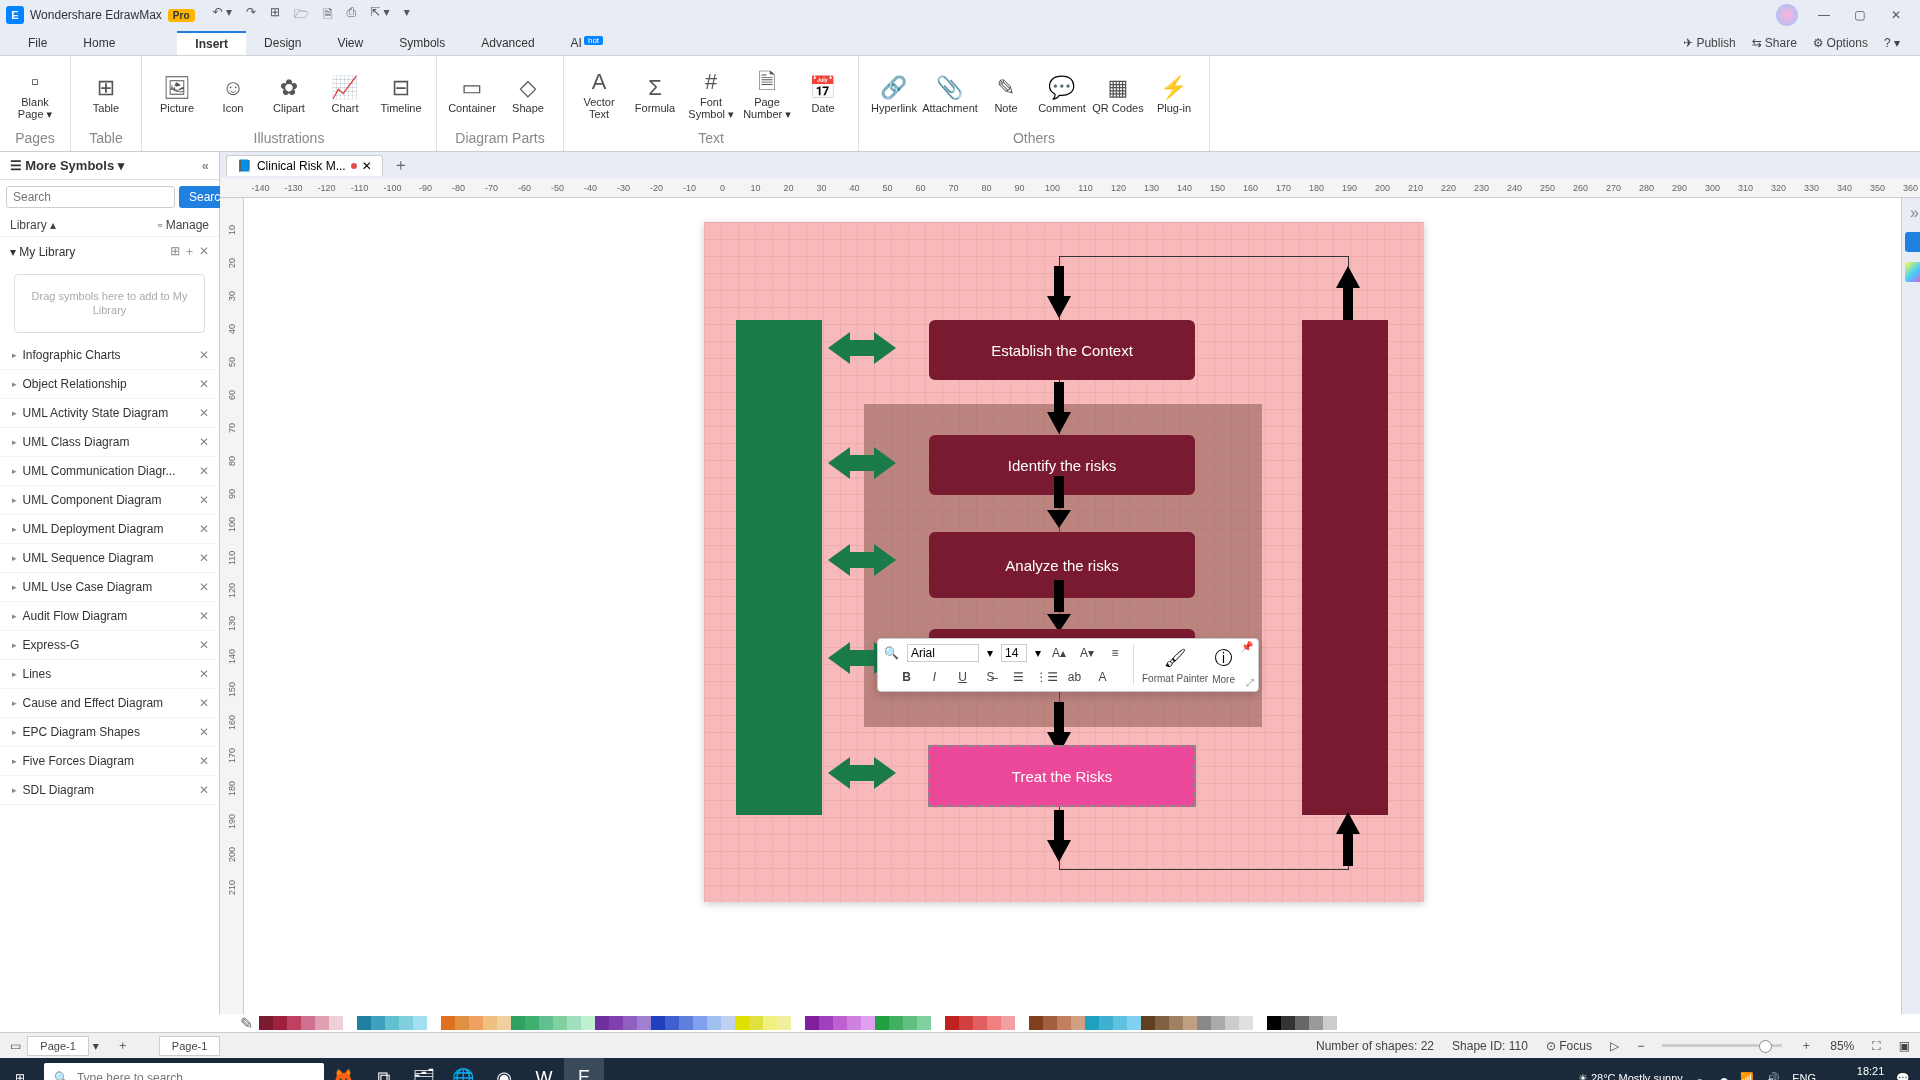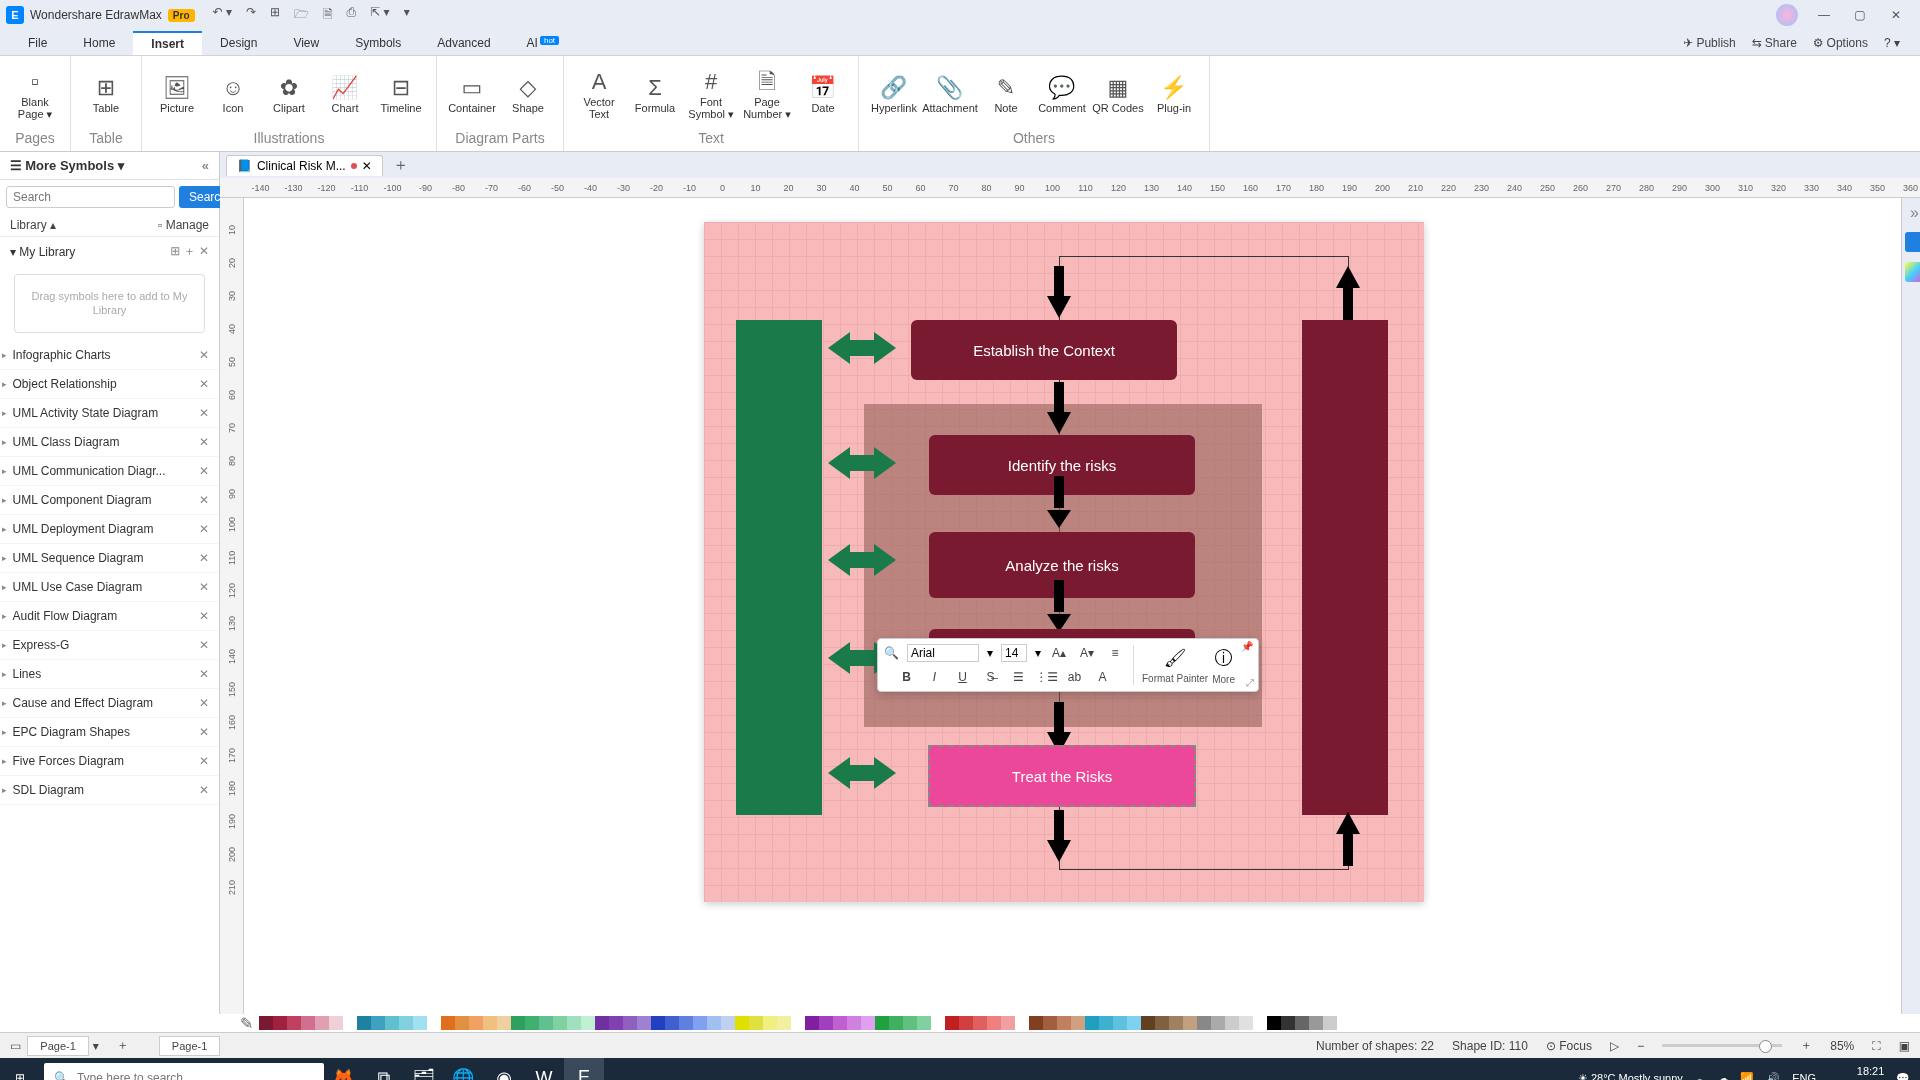--- a/index.html
+++ b/index.html
@@ -11,21 +11,21 @@
 .titlebar .pro { background: #ffb400; color: #333; font-size: 10px; padding: 1px 5px; border-radius: 3px; margin-left: 6px; font-weight: bold; }
 .titlebar .qat { display: flex; gap: 14px; margin-left: 18px; color: #555; }
 .titlebar .qat span { cursor: pointer; }
 .titlebar .spacer { flex: 1; }
 .titlebar .winbtn { width: 36px; text-align: center; color: #555; cursor: pointer; }
 .titlebar .avatar { width: 22px; height: 22px; border-radius: 50%; background: radial-gradient(circle,#ffb3d9,#9cc3ff); margin-right: 8px;}
 
 
 .menubar { height: 26px; background: #e8ecf4; display: flex; align-items: center; padding-left: 10px; font-size: 12px; color: #333; border-bottom: 1px solid #d4d4d4; }
 .menubar .mitem { padding: 4px 18px; cursor: pointer; }
-.menubar .mitem.active { background: #fff; border-top: 2px solid #2080e0; font-weight: bold; }
+.menubar .mitem.active { background: #fff; border-top: 2px solid #2080e0; font-weight: bold; margin-left: 44px; }
 .menubar .hot { background: #0084ff; color: #fff; font-size: 8px; padding: 0 4px; border-radius: 2px; margin-left: 2px; position: relative; top: -4px;}
 .menubar .right { margin-left: auto; display: flex; gap: 16px; padding-right: 20px; color: #444; }
 .menubar .right span { cursor: pointer; display:flex; align-items:center; gap:3px; }
 
 
 .ribbon { height: 96px; background: #fff; display: flex; border-bottom: 1px solid #ccc; }
 .rgroup { display: flex; flex-direction: column; align-items: center; padding: 2px 8px; border-right: 1px solid #e0e0e0; }
 .rgroup .row { display: flex; gap: 2px; }
 .rbtn { display: flex; flex-direction: column; align-items: center; justify-content: center; width: 54px; height: 72px; font-size: 11px; color: #333; cursor: pointer; text-align: center; line-height: 1.1; }
 .rbtn .ricon { font-size: 22px; color: #555; height: 28px; display:flex;align-items:center;justify-content:center;}
@@ -38,21 +38,21 @@
 .leftpanel .hdr .coll { margin-left:auto; color:#888; cursor:pointer;}
 .leftpanel .srch { display:flex; padding:6px; gap:4px;}
 .leftpanel .srch input { flex:1; border:1px solid #ccc; border-radius:3px; padding:3px 6px; font-size:12px;}
 .leftpanel .srch button { background:#2080e0;color:#fff;border:none;border-radius:3px;padding:3px 10px;font-size:12px;cursor:pointer;}
 .leftpanel .librow { display:flex; padding:4px 10px; font-size:12px; color:#444;}
 .leftpanel .librow .mg{margin-left:auto;cursor:pointer;}
 .leftpanel .sect { padding:6px 10px; border-top:1px solid #eee; display:flex; align-items:center; cursor:pointer;}
 .leftpanel .sect .x { margin-left:auto; color:#888;}
 .leftpanel .dragbox { margin:8px 14px; border:1px solid #ddd; border-radius:4px; padding:14px 8px; text-align:center; color:#aaa; font-size:11px; line-height:1.3;}
 .leftpanel .liblist { flex:1; overflow-y:auto;}
-.leftpanel .libitem { padding:7px 10px 7px 2px; display:flex; align-items:center; cursor:pointer; border-bottom:1px solid #f4f4f4;}
+.leftpanel .libitem { padding:7px 10px 7px 12px; display:flex; align-items:center; cursor:pointer; border-bottom:1px solid #f4f4f4;}
 .leftpanel .libitem::before { content:"▸"; margin-right:6px; color:#888; font-size:9px;}
 .leftpanel .libitem .x { margin-left:auto; color:#888; font-size:12px;}
 
 
 .canvaswrap { flex:1; display:flex; flex-direction:column; background:#fff; position:relative;}
 .tabstrip { height:26px; background:#e8ecf4; display:flex; align-items:center; padding-left:6px; font-size:12px;}
 .tabstrip .tab { padding:3px 10px; background:#fff; border:1px solid #ccc; border-bottom:none; border-radius:3px 3px 0 0; display:flex; align-items:center; gap:5px;}
 .tabstrip .tab .dot{width:6px;height:6px;background:#e05050;border-radius:50%;}
 .tabstrip .plus{margin-left:10px;color:#666;cursor:pointer;font-size:16px;}
 .hruler { height:20px; background:#f4f4f4; border-bottom:1px solid #ccc; font-size:9px; color:#666; display:flex; align-items:center; padding-left:24px; overflow:hidden;}
@@ -438,21 +438,21 @@
       <div class="canvas">
         <div class="page">
           <div class="selbox" style="left:355px;top:34px;width:290px;height:614px;"></div>
           <div class="greenbar" style="left:32px;top:98px;width:86px;height:495px;"></div>
           <div class="maroonbar" style="left:598px;top:98px;width:86px;height:495px;"></div>
           <div class="innerbox" style="left:160px;top:182px;width:398px;height:323px;"></div>
 
           <div class="arrowdown" style="left:343px;top:74px;"></div>
           <div class="arrowup" style="left:632px;top:44px;"></div>
 
-          <div class="procbox" style="left:207px;top:98px;width:266px;height:60px;">Establish the Context</div>
+          <div class="procbox" style="left:225px;top:98px;width:266px;height:60px;">Establish the Context</div>
           <div class="arrowdown" style="left:343px;top:190px;"></div>
           <div class="procbox" style="left:225px;top:213px;width:266px;height:60px;">Identify the risks</div>
           <div class="arrowdown" style="left:343px;top:288px;border-top-width:18px;"></div>
           <div class="procbox" style="left:225px;top:310px;width:266px;height:66px;">Analyze the risks</div>
           <div class="arrowdown" style="left:343px;top:392px;border-top-width:18px;"></div>
           <div class="procbox" style="left:225px;top:407px;width:266px;height:60px;"></div>
           <div class="arrowdown" style="left:343px;top:510px;"></div>
           <div class="treatbox" style="left:224px;top:523px;width:268px;height:62px;">Treat the Risks</div>
           <div class="arrowdown" style="left:343px;top:618px;"></div>
           <div class="arrowup" style="left:632px;top:590px;"></div>

